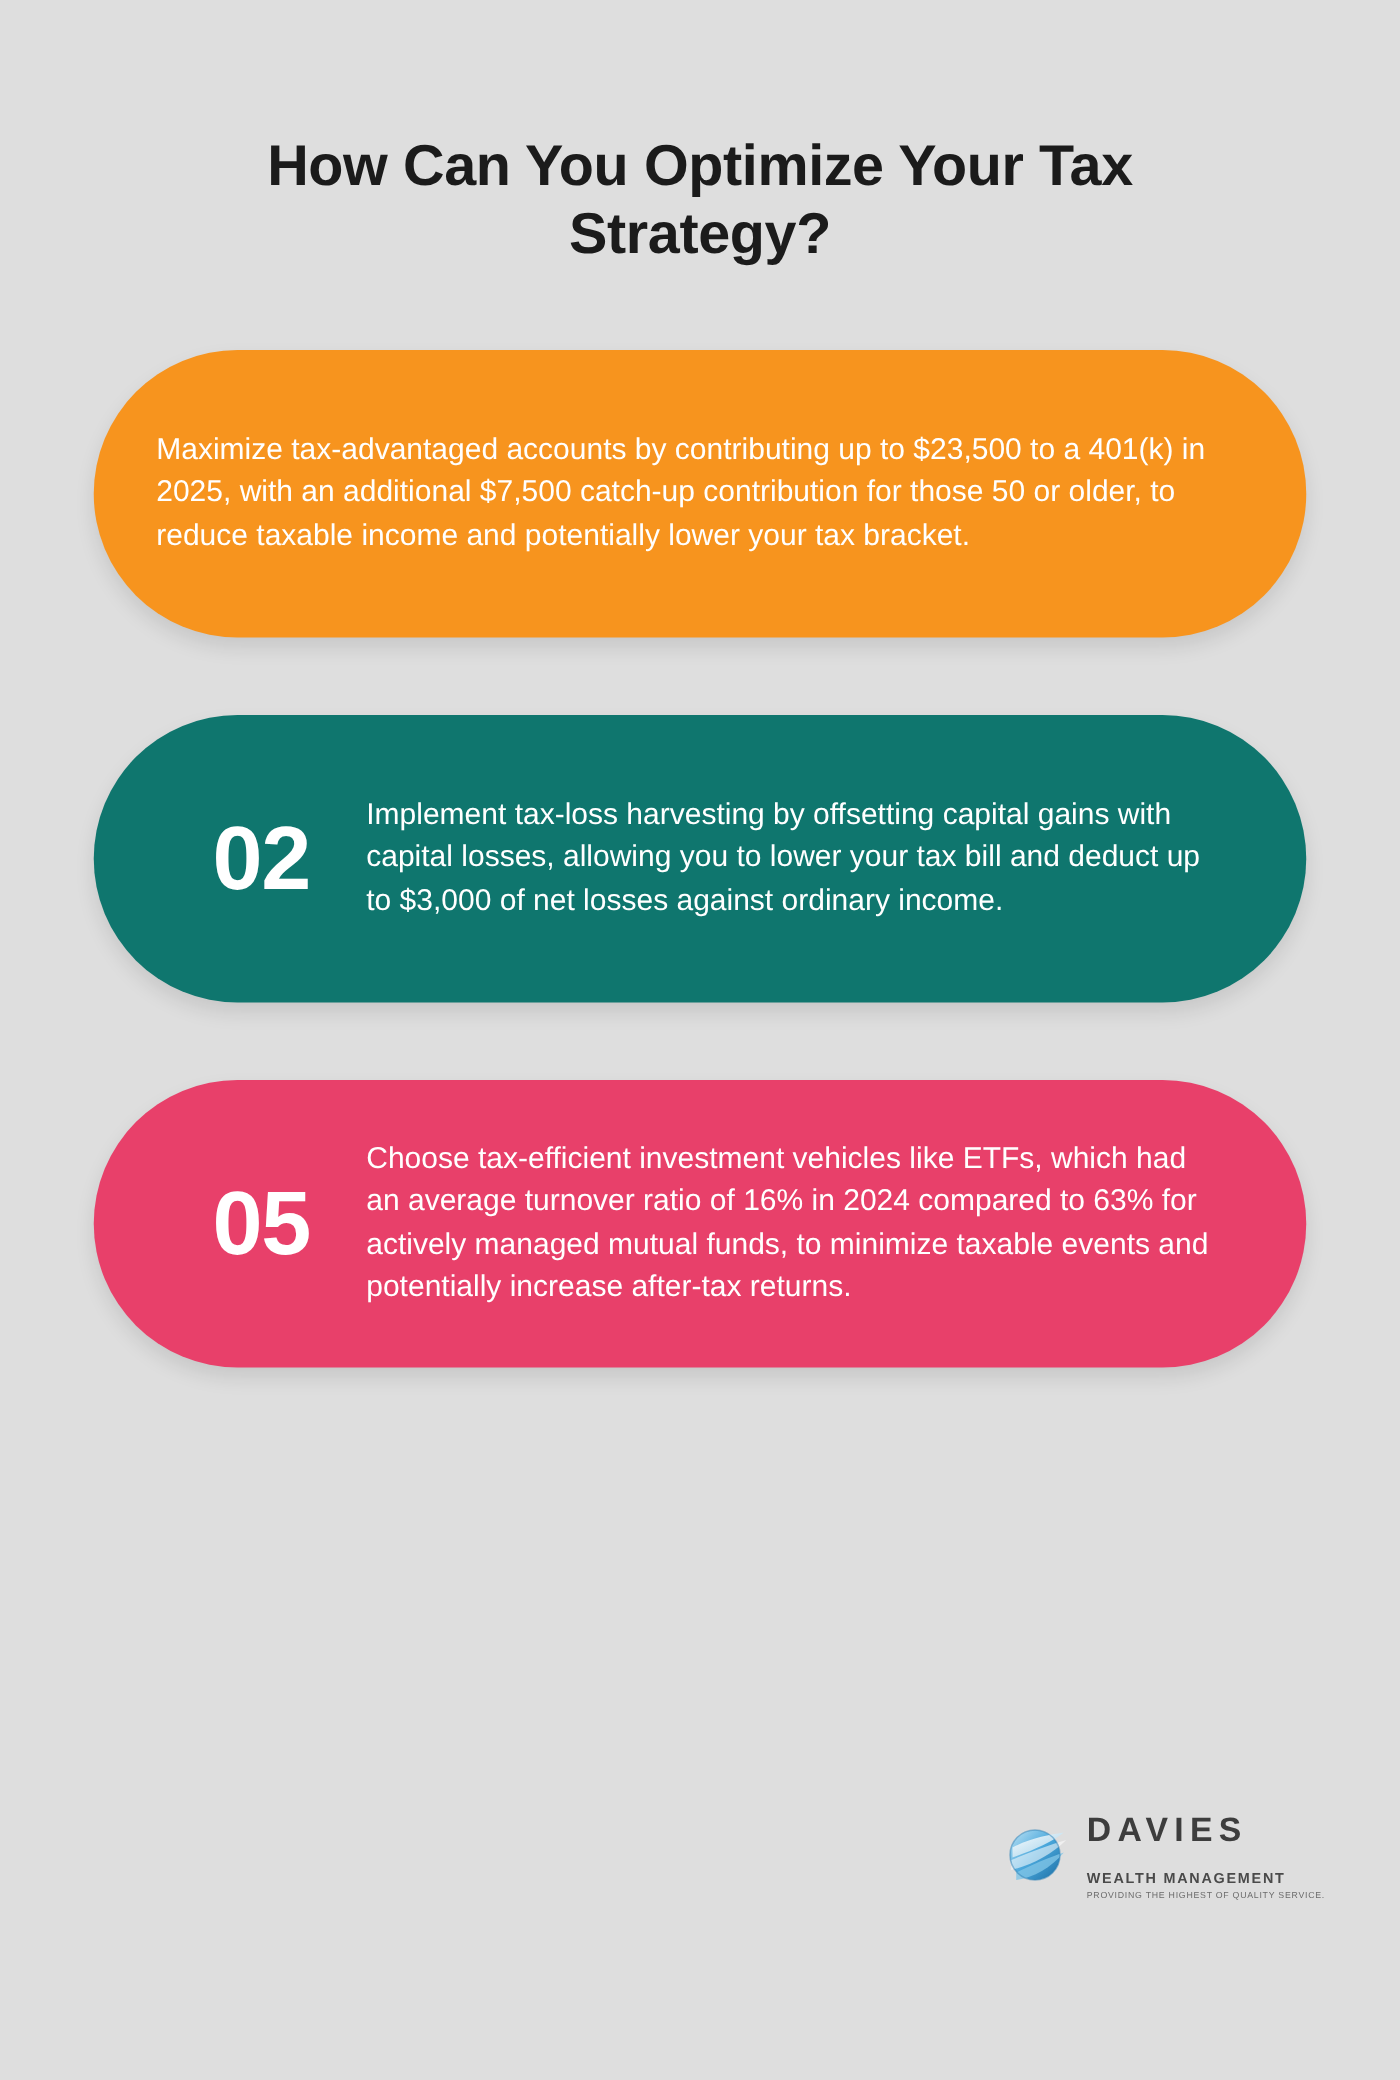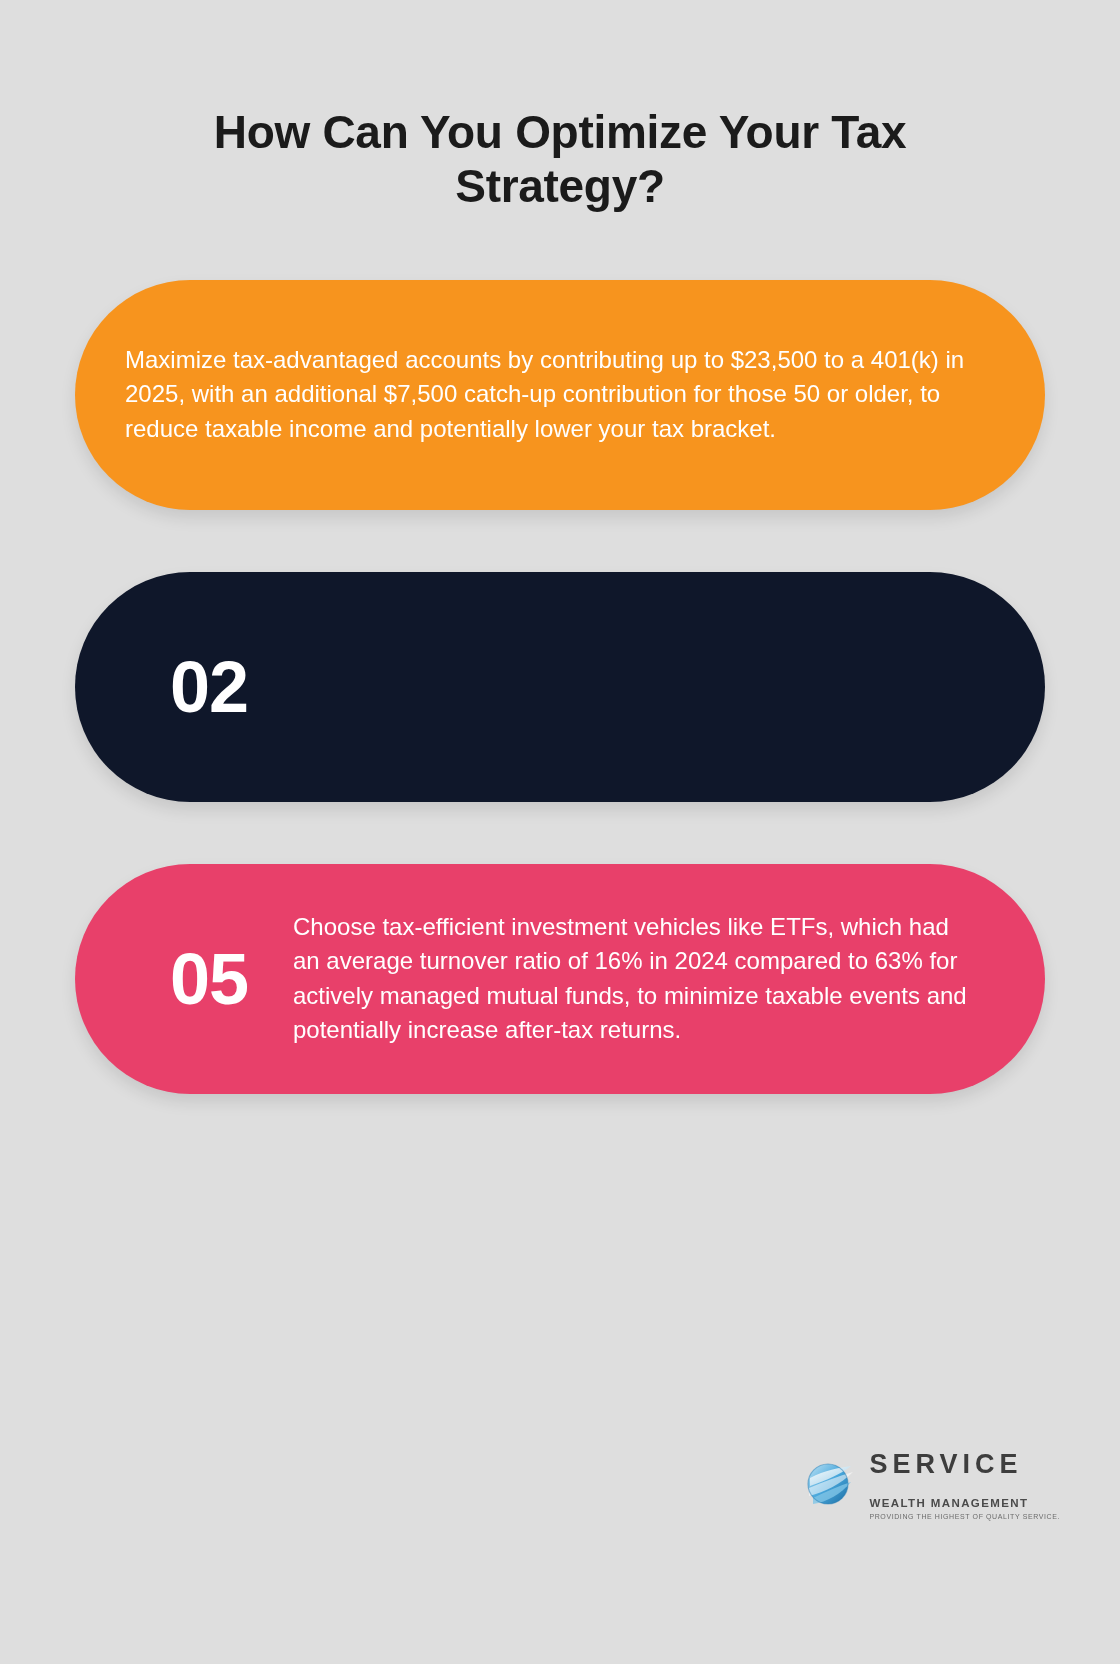--- a/index.html
+++ b/index.html
@@ -109,22 +109,23 @@
 <div class="page">
 
   <h1 class="title">How Can You Optimize Your Tax Strategy?</h1>
 
   <div class="cards">
 
     <div class="card" style="background:#f7941e;">
       <div class="card-text">Maximize tax-advantaged accounts by contributing up to $23,500 to a 401(k) in 2025, with an additional $7,500 catch-up contribution for those 50 or older, to reduce taxable income and potentially lower your tax bracket.</div>
     </div>
 
-    <div class="card" style="background:#0f172a;">
+    <div class="card" style="background:#0f766e;">
       <div class="card-number">02</div>
+      <div class="card-text">Implement tax-loss harvesting by offsetting capital gains with capital losses, allowing you to lower your tax bill and deduct up to $3,000 of net losses against ordinary income.</div>
     </div>
 
     <div class="card" style="background:#e8406a;">
       <div class="card-number">05</div>
       <div class="card-text">Choose tax-efficient investment vehicles like ETFs, which had an average turnover ratio of 16% in 2024 compared to 63% for actively managed mutual funds, to minimize taxable events and potentially increase after-tax returns.</div>
     </div>
 
   </div>
 
   <div class="logo-wrap">
@@ -142,19 +143,19 @@
           </linearGradient>
         </defs>
         <circle cx="27" cy="28" r="20" fill="url(#g1)"></circle>
         <path d="M9 22 C24 14, 38 12, 50 10 C40 18, 26 24, 9 30 Z" fill="url(#g2)" opacity="0.95"></path>
         <path d="M8 32 C22 26, 38 20, 52 16 C40 28, 24 36, 8 40 Z" fill="#ffffff" opacity="0.55"></path>
         <path d="M12 42 C24 36, 38 30, 50 26 C40 38, 26 46, 12 48 Z" fill="#7fc4e6" opacity="0.8"></path>
         <ellipse cx="27" cy="28" rx="20" ry="20" fill="none" stroke="#2b7fb5" stroke-width="1.2" opacity="0.5"></ellipse>
       </svg>
     </span>
     <span class="logo-text">
-      <span class="logo-name">SERVICE</span>
+      <span class="logo-name">DAVIES</span>
       <span class="logo-sub">WEALTH MANAGEMENT</span>
       <span class="logo-tag">PROVIDING THE HIGHEST OF QUALITY SERVICE.</span>
     </span>
   </div>
 
 </div>
 
 </body></html>

